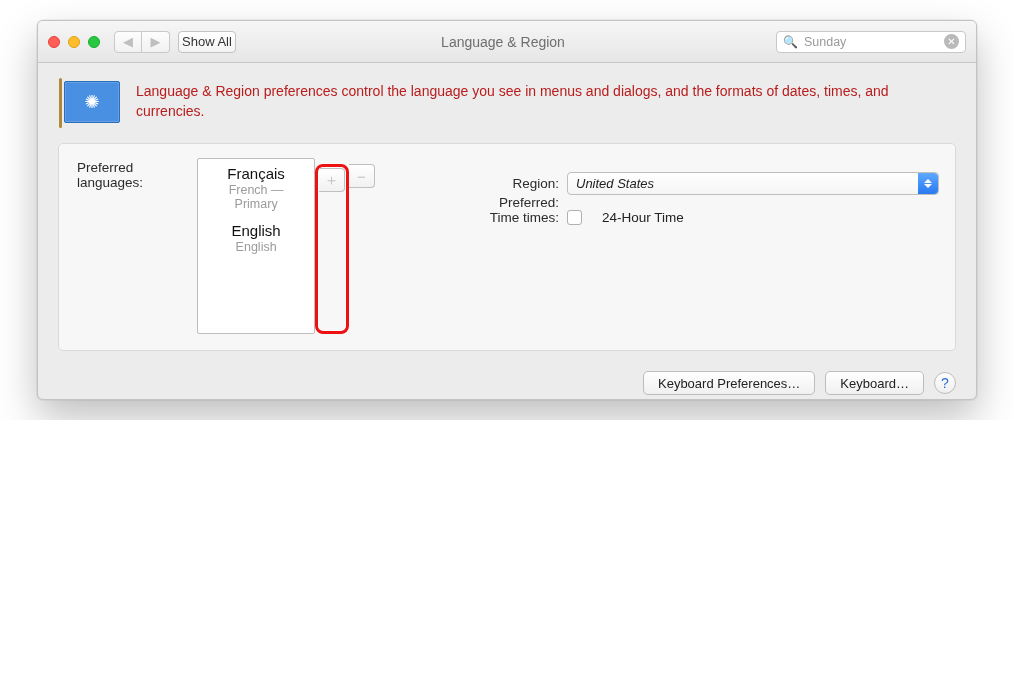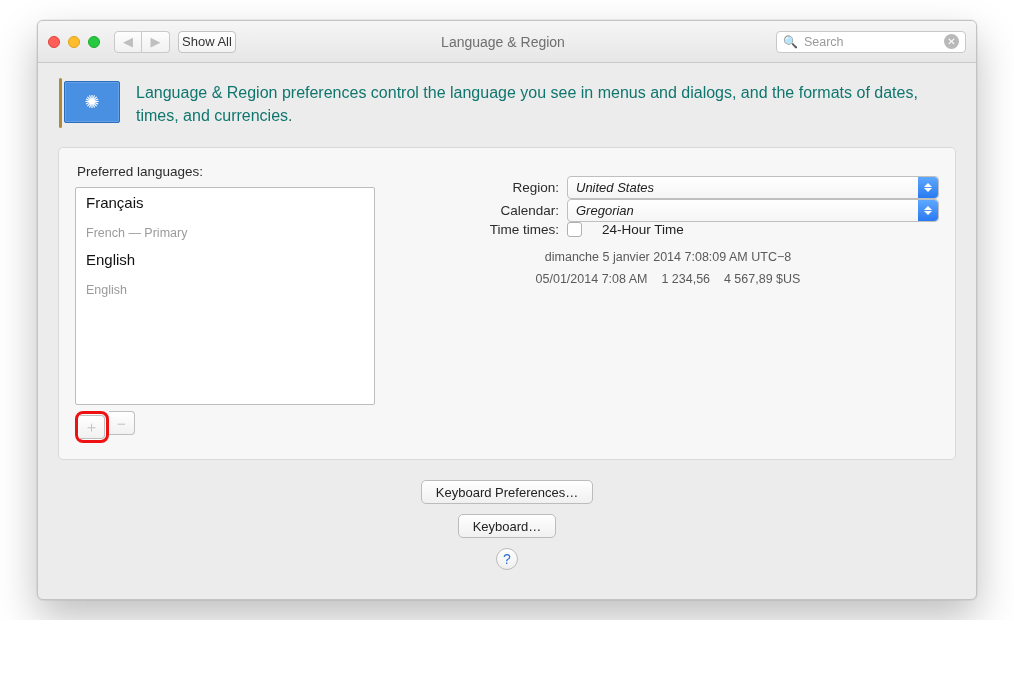--- a/index.html
+++ b/index.html
@@ -78,39 +78,39 @@
       box-shadow: inset 0 0 0 1px rgba(255,255,255,0.15);
     }
     .flagicon::before {
       content:""; position:absolute; left:-6px; top:-4px; bottom:-6px;
       width:3px; background:#b08a3a; border-radius:2px;
     }
     .flagicon .wreath {
       position:absolute; inset:0; display:flex; align-items:center; justify-content:center;
       color:#fff; font-size:18px;
     }
-    .header p { font-size:16px; color:#0f766e; line-height:1.45; }
+    .header p { font-size:14px; color:#b91c1c; line-height:1.45; }
     .panel {
       margin:6px 20px 20px 20px;
       background:#f7f7f7;
       border:1px solid #d9d9d9;
       border-radius:5px;
       padding:14px 16px 16px 16px;
       display:flex;
       gap:22px;
     }
-    .leftcol { width:300px; display:flex; flex-direction:column; }
+    .leftcol { width:300px; display:flex; flex-direction:row; }
     .leftcol .lbl { font-size:13.5px; color:#2b2b2b; margin:2px 0 8px 2px; }
     .langbox {
       background:#fff; border:1px solid #bdbdbd; border-radius:2px;
-      height:218px; overflow:hidden;
+      height:176px; overflow:hidden;text-align:center;
     }
     .langitem { padding:6px 10px 5px 10px; }
     .langitem .name { font-size:15px; color:#111; }
-    .langitem .sub  { font-size:12.5px; color:#9b9b9b; margin-top:15px;}
+    .langitem .sub  { font-size:12.5px; color:#9b9b9b; margin-top:1px;}
     .addremove {
       display:flex; margin-top:6px;
     }
     .highlight {
       border:3px solid #e11; border-radius:8px; padding:1px;
       box-shadow:0 0 0 1px rgba(255,255,255,0.6) inset;
     }
     .sqbtn {
       width:26px; height:24px; background:linear-gradient(#ffffff,#f1f1f1);
       border:1px solid #bfbfbf; display:flex; align-items:center; justify-content:center;
@@ -144,21 +144,21 @@
     .chk {
       flex:1; display:flex; align-items:center; gap:20px; font-size:13.5px; color:#222;
     }
     .chk .box { width:15px; height:15px; background:#fff; border:1px solid #b0b0b0; border-radius:3px;}
     .sample {
       text-align:center; font-size:12.5px; color:#5a5a5a;
       line-height:1.7; margin-top:10px; white-space:pre;
     }
     .footer {
       display:flex; justify-content:flex-end; gap:10px;
-      padding:0 20px 29px 20px; align-items:center;flex-direction:column;
+      padding:0 20px 4px 20px; align-items:center;
     }
     .btn {
       height:24px; padding:0 14px;
       background:linear-gradient(#ffffff,#f0f0f0);
       border:1px solid #bcbcbc; border-radius:5px;
       font-size:13px; color:#222;
       display:flex; align-items:center;
     }
     .help {
       width:22px; height:22px; border-radius:50%; border:1px solid #bcbcbc;
@@ -178,21 +178,21 @@
       <div class="tl grn"></div>
     </div>
     <div class="navbtns">
       <div class="navbtn">◀</div>
       <div class="navbtn">▶</div>
     </div>
     <div class="showall">Show All</div>
     <div class="title">Language &amp; Region</div>
     <div class="search">
       <span class="mag">🔍</span>
-      <span>Search</span>
+      <span>Sunday</span>
       <span class="clear">✕</span>
     </div>
   </div>
 
   <div class="header">
     <div class="flagicon">
       <div class="wreath">✺</div>
     </div>
     <p>Language &amp; Region preferences control the language you see in menus and dialogs, and the formats of dates, times, and currencies.</p>
   </div>
@@ -220,35 +220,29 @@
 
     <div class="rightcol">
       <div class="row">
         <div class="rlbl">Region:</div>
         <div class="select">
           <span>United States</span>
           <span class="chev"></span>
         </div>
       </div>
       <div class="row">
-        <div class="rlbl">Calendar:</div>
-        <div class="select">
-          <span>Gregorian</span>
-          <span class="chev"></span>
-        </div>
+        <div class="rlbl">Preferred:</div>
       </div>
       <div class="row">
         <div class="rlbl">Time times:</div>
         <div class="chk">
           <div class="box"></div>
           <span>24-Hour Time</span>
         </div>
       </div>
-      <div class="sample"><span>dimanche 5 janvier 2014 7:08:09 AM UTC−8</span>
-<span>05/01/2014 7:08 AM    1 234,56    4 567,89 $US</span></div>
     </div>
   </div>
 
   <div class="footer">
     <div class="btn">Keyboard Preferences…</div>
     <div class="btn">Keyboard…</div>
     <div class="help">?</div>
   </div>
 
 </div>

